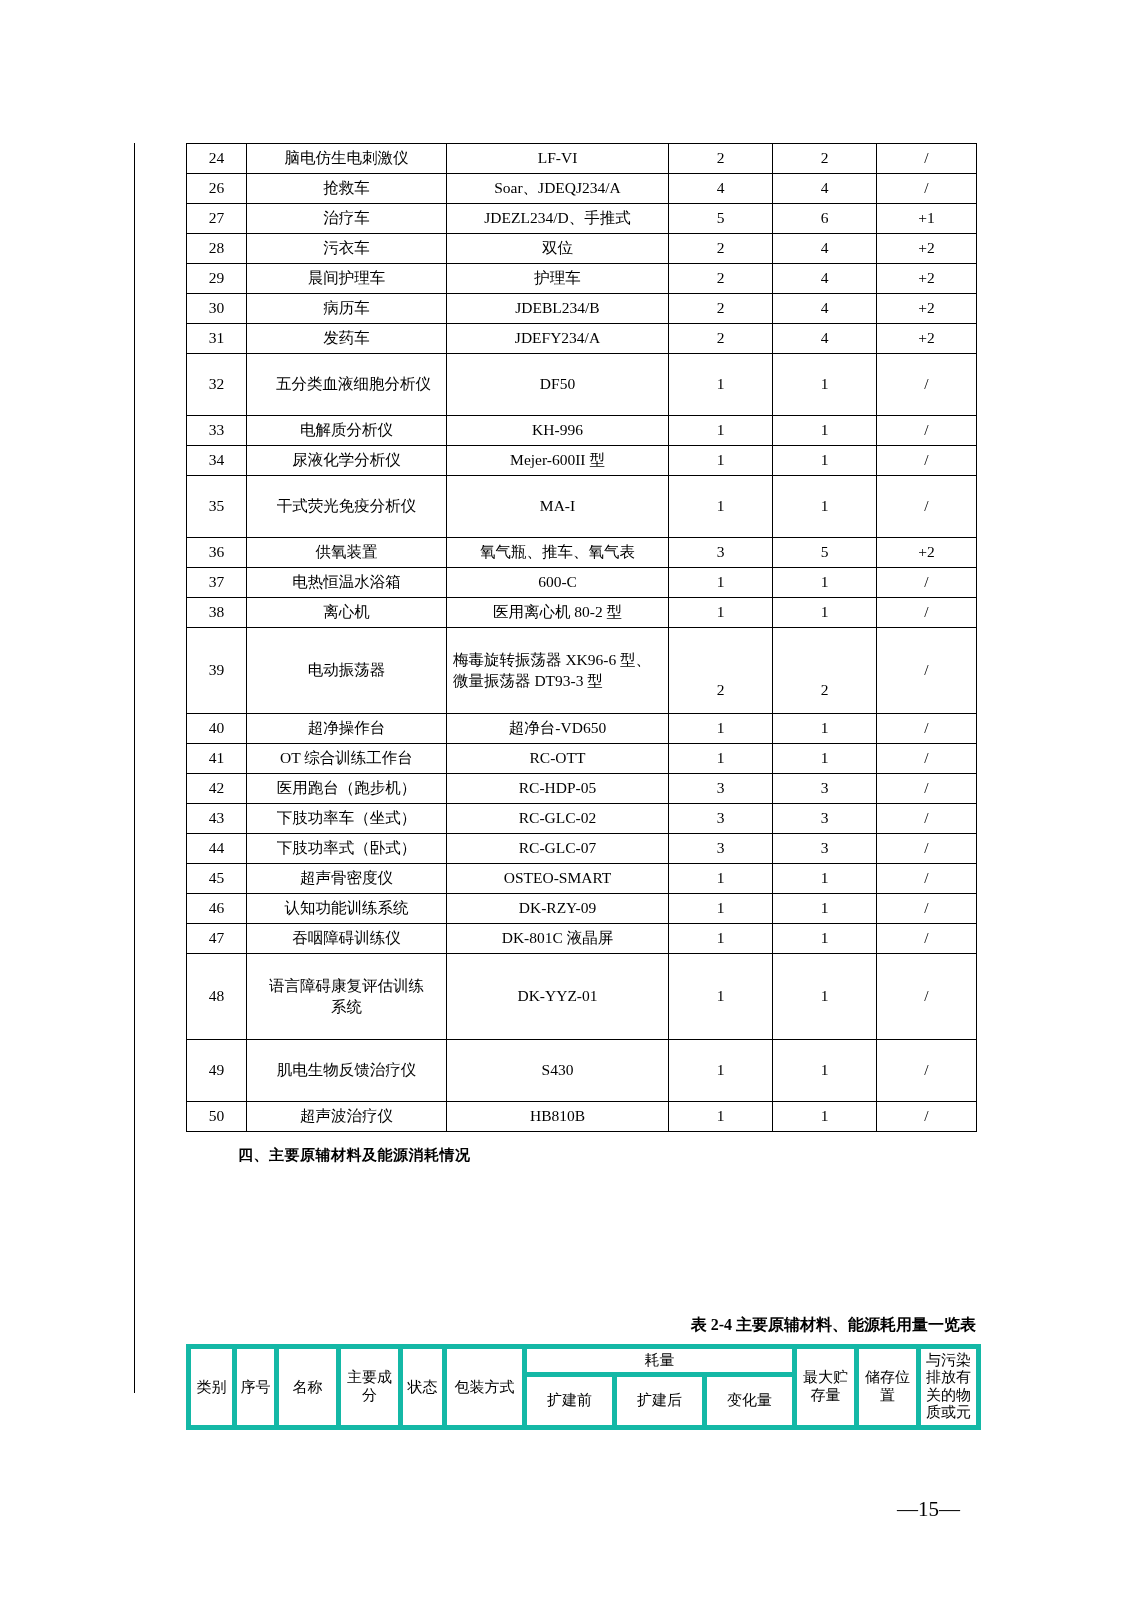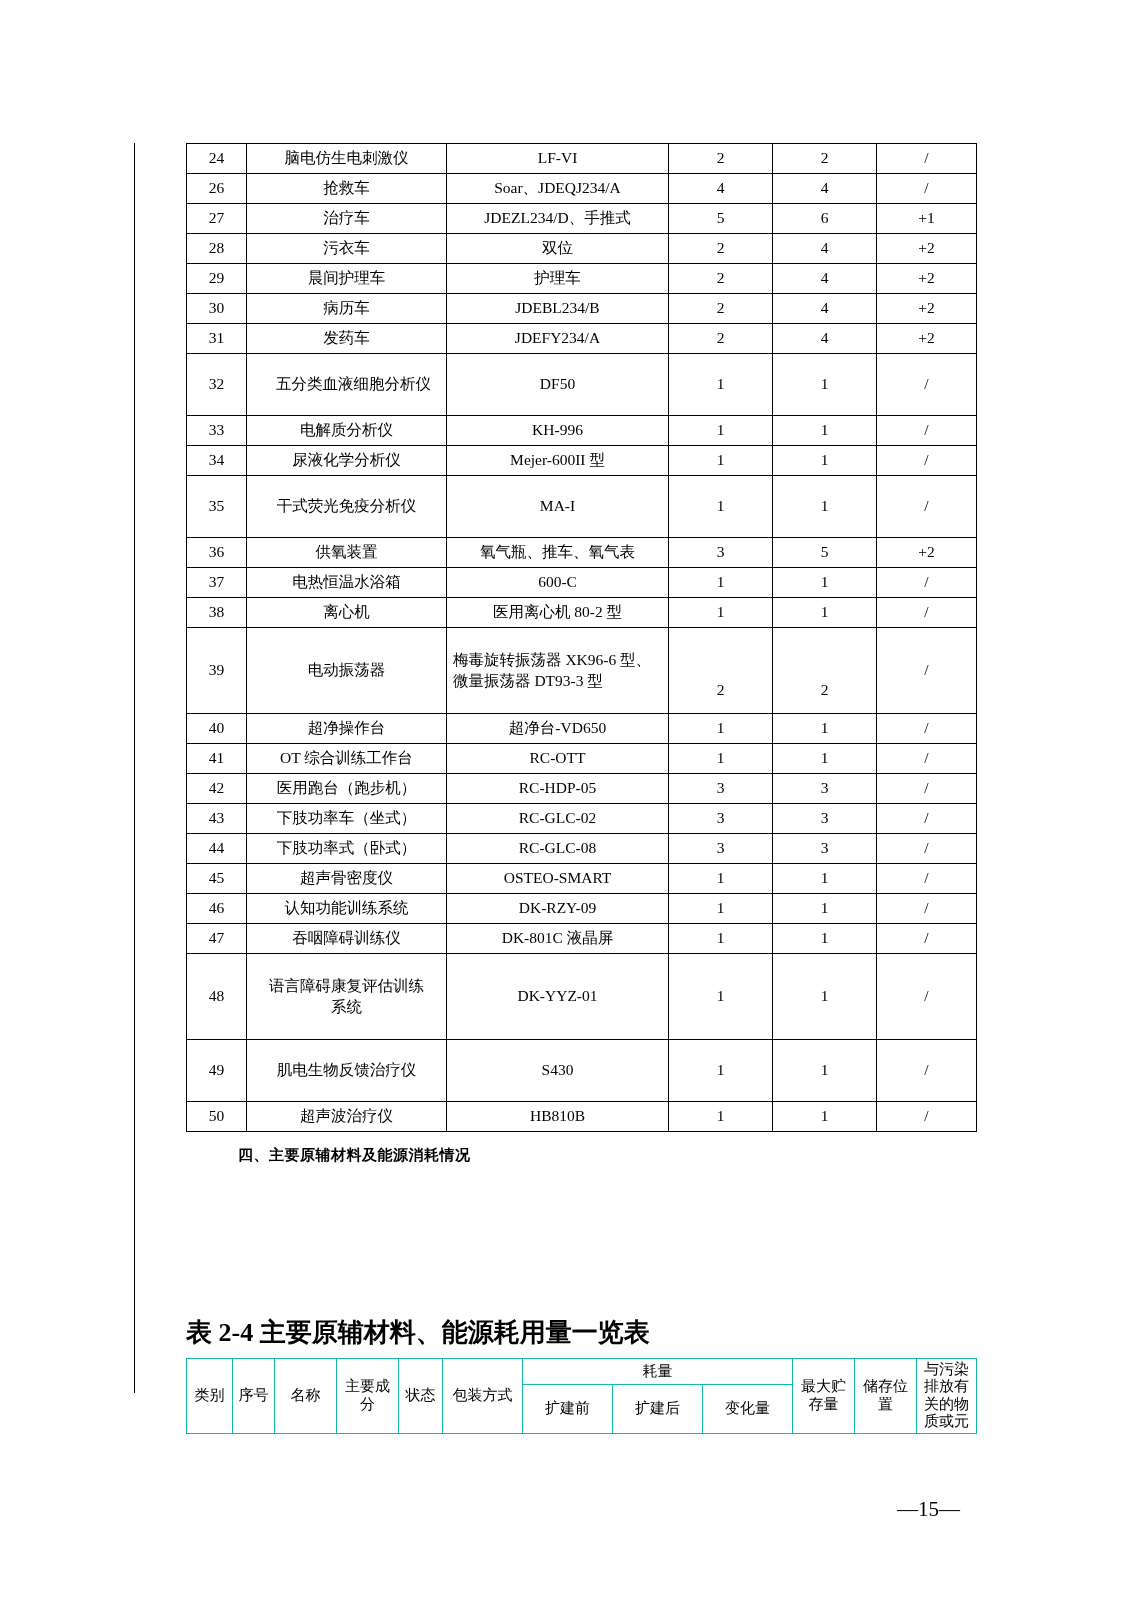--- a/index.html
+++ b/index.html
@@ -63,33 +63,33 @@
   .section-title {
     margin-top: 14px;
     margin-left: 52px;
     font-size: 15px;
     font-weight: bold;
     letter-spacing: 0.5px;
     font-family: "Liberation Serif", serif;
   }
   .table-caption {
     margin-top: 150px;
-    text-align: left;
-    font-size: 26px;
+    text-align: right;
+    font-size: 16px;
     font-weight: bold;
     font-family: "Liberation Serif", serif;
   }
   table.mat {
     border-collapse: collapse;
     width: 790px;
     table-layout: fixed;
     margin-top: 8px;
   }
   table.mat td {
-    border: 1px solid #14b8a6;
+    border: 5px solid #14b8a6;
     text-align: center;
     vertical-align: middle;
     font-size: 15px;
     line-height: 1.25;
     padding: 2px 1px;
   }
   .m-cat { width: 46px; }
   .m-no { width: 42px; }
   .m-name { width: 62px; }
   .m-comp { width: 62px; }
@@ -280,21 +280,21 @@
           <td>43</td>
           <td>下肢功率车（坐式）</td>
           <td>RC-GLC-02</td>
           <td>3</td>
           <td>3</td>
           <td>/</td>
         </tr>
         <tr>
           <td>44</td>
           <td>下肢功率式（卧式）</td>
-          <td>RC-GLC-08</td>
+          <td>RC-GLC-07</td>
           <td>3</td>
           <td>3</td>
           <td>/</td>
         </tr>
         <tr>
           <td>45</td>
           <td>超声骨密度仪</td>
           <td>OSTEO-SMART</td>
           <td>1</td>
           <td>1</td>

